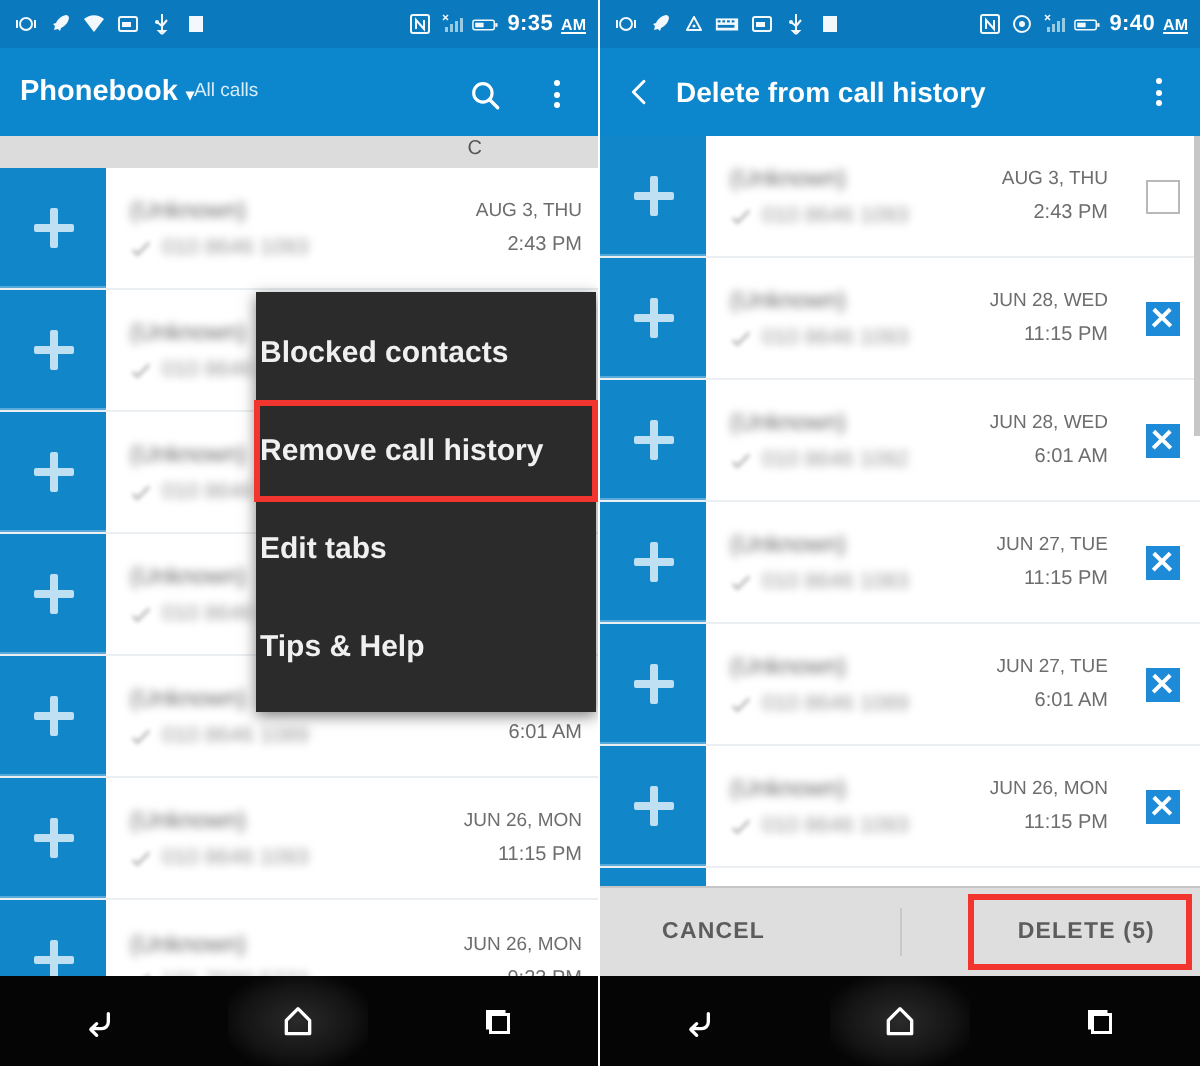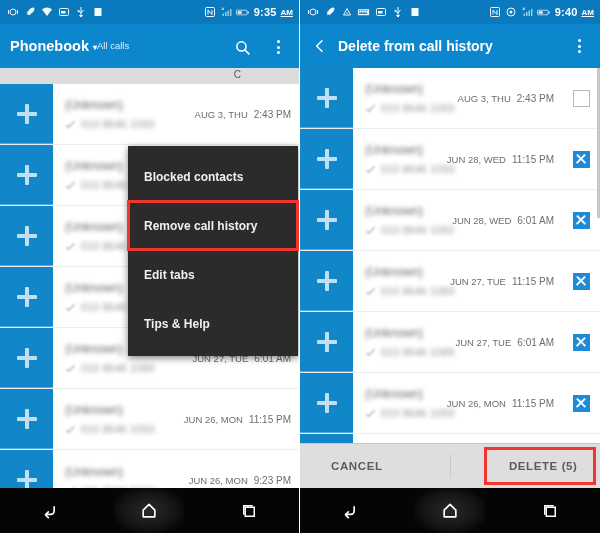--- a/index.html
+++ b/index.html
@@ -64,21 +64,21 @@
 
   .rowmain { flex: 1 1 auto; display: flex; align-items: center; padding: 0 8px 0 12px; min-width: 0; }
   .names { display: flex; flex-direction: column; gap: 6px; min-width: 0; flex: 1 1 auto; }
   .blur-name {
     font-size: 12px; color: #6b6b6b; filter: blur(2.1px); white-space: nowrap;
   }
   .blur-num-wrap { display: flex; align-items: center; gap: 5px; }
   .callico { width: 11px; height: 11px; filter: blur(1.1px); opacity: .55; flex: 0 0 auto; }
   .blur-num { font-size: 11px; color: #9a9a9a; filter: blur(2.2px); white-space: nowrap; }
 
-  .when { display: flex; flex-direction: row; align-items: flex-end; gap: 6px; flex: 0 0 auto; margin-left: 6px; }
+  .when { display: flex; flex-direction: column; align-items: flex-end; gap: 6px; flex: 0 0 auto; margin-left: 6px; }
   .wdate { font-size: 9.5px; color: #6d6d6d; white-space: nowrap; }
   .wtime { font-size: 10px; color: #6d6d6d; white-space: nowrap; }
 
   .cbcell { flex: 0 0 38px; display: flex; align-items: center; justify-content: center; }
   .cb { width: 17px; height: 17px; border: 1.6px solid #b9b9b9; background: #fff; }
   .cb.checked { background: #1d8bd8; border-color: #1d8bd8; position: relative; }
   .cb.checked::before, .cb.checked::after {
     content: ""; position: absolute; left: 50%; top: 50%; width: 12px; height: 2.4px; background: #fff;
   }
   .cb.checked::before { transform: translate(-50%,-50%) rotate(45deg); }
@@ -104,22 +104,22 @@
   .nav-btn { width: 70px; height: 45px; display: flex; align-items: center; justify-content: center; }
   .nav-btn.glow { background: radial-gradient(ellipse at center, #2a2a2a 0%, #141414 55%, #050505 80%); }
 
   
   .menu {
     position: absolute; left: 128px; top: 62px; width: 170px; background: #2b2b2b;
     z-index: 40; padding: 6px 0 8px 0;
     box-shadow: 0 2px 7px rgba(0,0,0,.5);
   }
   .menu-item {
-    height: 49px; display: flex; align-items: center; padding-left: 16px;
-    color: #f0f0f0; font-size: 12px; font-weight: bold; cursor: pointer;
+    height: 49px; display: flex; align-items: center; padding-left: 2px;
+    color: #f0f0f0; font-size: 15px; font-weight: bold; cursor: pointer;
   }
   .menu-hl { outline: 3px solid #f2362f; outline-offset: -2px; }
 </style>
 </head>
 <body>
 
 <div class="screens">
 
   <div class="phone left">
 

